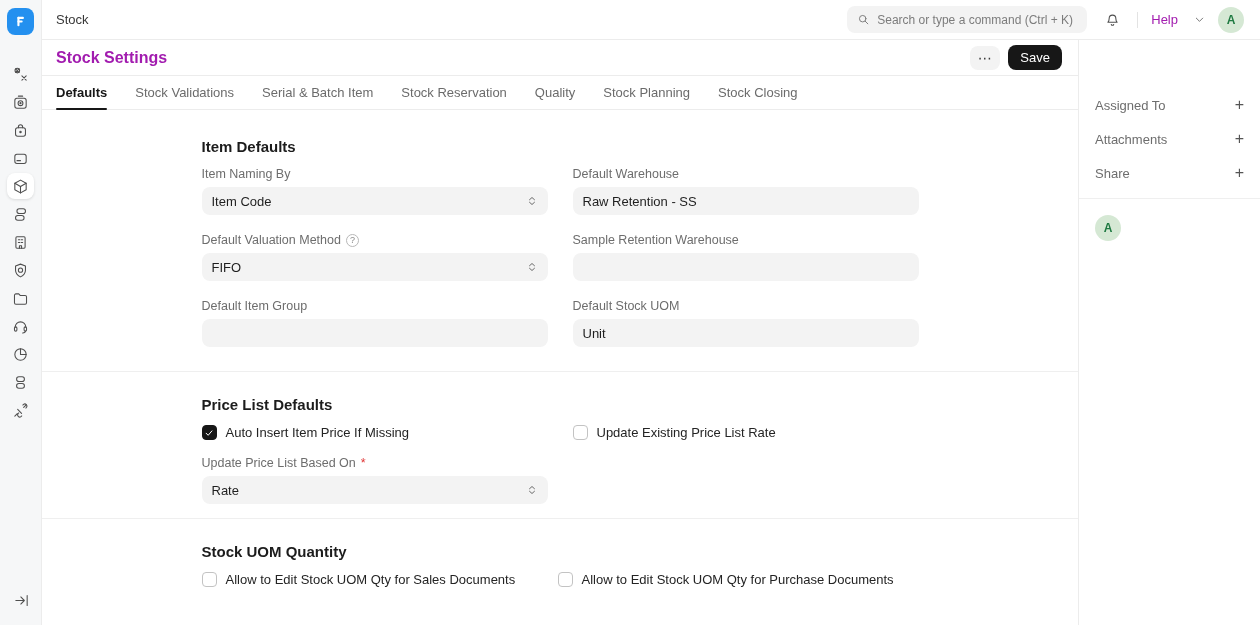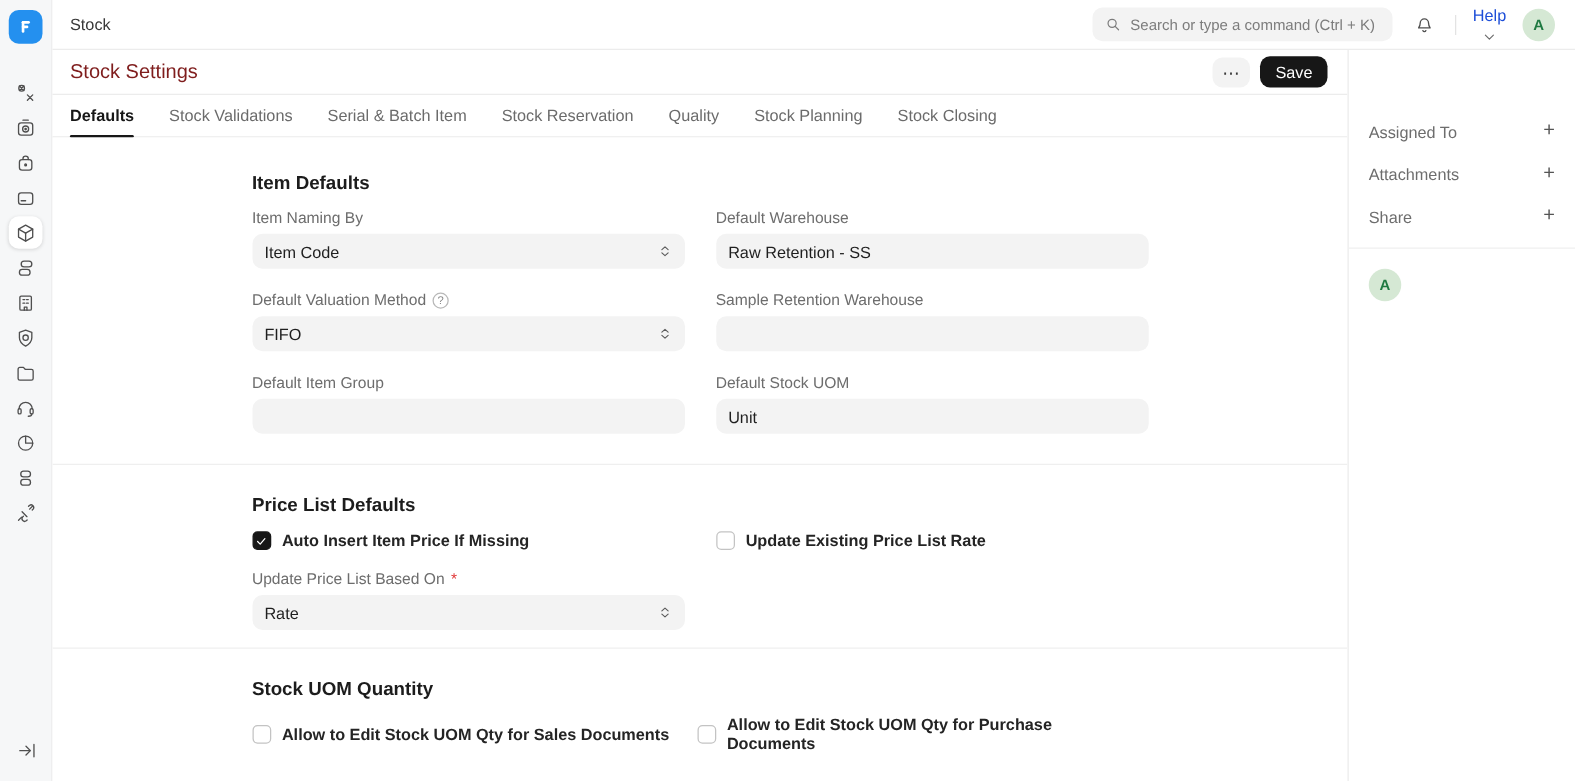--- a/index.html
+++ b/index.html
@@ -28,31 +28,31 @@
   .nav-right { margin-left:auto; display:flex; align-items:center; gap:13px; }
   .search-box { width:240px; height:27px; background:#f3f3f3; border-radius:8px;
     display:flex; align-items:center; padding:0 10px; gap:7px; }
   .search-box svg { width:13px; height:13px; stroke:#7c7c7c; stroke-width:1.8; fill:none; stroke-linecap:round; }
   .search-box input { border:none; outline:none; background:transparent; flex:1;
     font-size:12px; color:#c2410c; font-family:"Liberation Sans", sans-serif; }
   .search-box input::placeholder { color:#7c7c7c; }
   .bell { width:24px; height:24px; display:flex; align-items:center; justify-content:center; cursor:pointer; }
   .bell svg { width:17px; height:17px; stroke:#4f4f4f; stroke-width:1.5; fill:none; stroke-linecap:round; stroke-linejoin:round; }
   .nav-divider { width:1px; height:16px; background:#e3e3e3; }
-  .help { display:flex; align-items:center; gap:4px; font-size:13px; color:#1d4ed8; cursor:pointer;flex-direction:column; }
+  .help { display:flex; align-items:center; gap:16px; font-size:13px; color:#a21caf; cursor:pointer; }
   .help svg { width:11px; height:11px; stroke:#6b6b6b; stroke-width:2; fill:none; stroke-linecap:round; stroke-linejoin:round; }
   .avatar { width:26px; height:26px; border-radius:50%; background:#d5e8d4;
     color:#1f7a42; font-size:12px; font-weight:600; display:flex;
     align-items:center; justify-content:center; cursor:pointer; }
 
   
   .page-head { position:absolute; left:42px; top:40px; width:1036px; height:36px;
     border-bottom:1px solid #ececec; display:flex; align-items:center;
     padding:0 16px 0 14px; background:#fff; }
-  .page-title { font-size:16px; font-weight:400; color:#7f1d1d; }
+  .page-title { font-size:16px; font-weight:700; color:#a21caf; }
   .head-actions { margin-left:auto; display:flex; align-items:center; gap:8px; }
   .more-btn { width:30px; height:24px; border-radius:8px; background:#f3f3f3;
     display:flex; align-items:center; justify-content:center; font-size:14px;
     color:#383838; cursor:pointer; letter-spacing:1px; line-height:1; }
   .save-btn { height:25px; padding:0 12px; border-radius:8px; background:#171717;
     color:#fff; font-size:13px; font-weight:500; display:flex; align-items:center;
     cursor:pointer; border:none; font-family:"Liberation Sans", sans-serif; }
 
   
   .tabs { position:absolute; left:42px; top:76px; width:1036px; height:34px;
@@ -86,21 +86,21 @@
   .control .val { flex:1; white-space:nowrap; overflow:hidden; }
   .control svg.sel { width:12px; height:12px; stroke:#5a5a5a; stroke-width:1.8;
     fill:none; stroke-linecap:round; stroke-linejoin:round; }
   .cb-row { display:grid; grid-template-columns:346px 346px; column-gap:25px; margin-bottom:16px; }
   .cb-item { display:flex; align-items:center; gap:9px; cursor:pointer; }
   .cb-box { width:15px; height:15px; border-radius:4px; border:1px solid #c3c3c3;
     background:#fff; flex:0 0 auto; display:flex; align-items:center; justify-content:center; }
   .cb-box.checked { background:#171717; border-color:#171717; }
   .cb-box svg { width:10px; height:10px; stroke:#fff; stroke-width:2.4; fill:none;
     stroke-linecap:round; stroke-linejoin:round; }
-  .cb-label { font-size:13px; color:#242424;font-weight:bold; }
+  .cb-label { font-size:13px; color:#242424; }
 
   
   .side-panel { position:absolute; left:1078px; top:40px; width:182px; height:585px;
     border-left:1px solid #ececec; background:#fff; padding:48px 16px 15px; }
   .panel-row { height:34px; display:flex; align-items:center; justify-content:space-between; }
   .panel-label { font-size:13px; color:#6d6d6d; }
   .panel-plus { font-size:16px; color:#555; cursor:pointer; line-height:1; }
   .panel-divider { height:1px; background:#efefef; margin:8px -16px 0; }
   .panel-avatar { margin-top:16px; width:26px; height:26px; border-radius:50%;
     background:#d5e8d4; color:#1f7a42; font-size:12px; font-weight:600;

